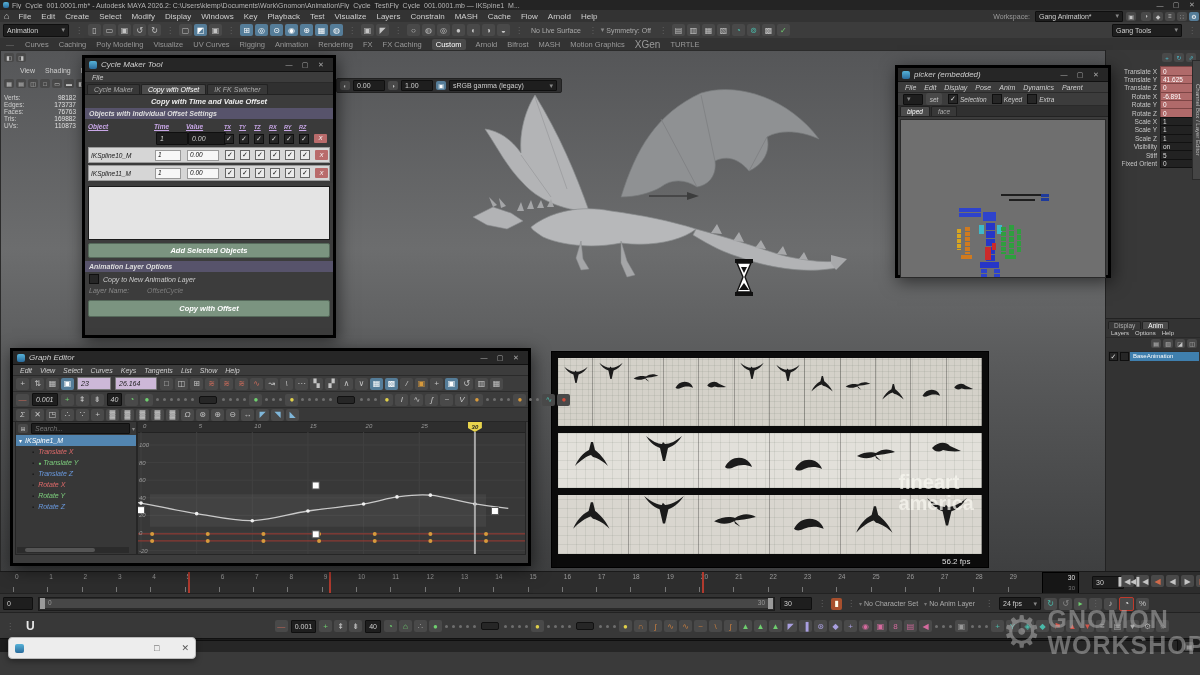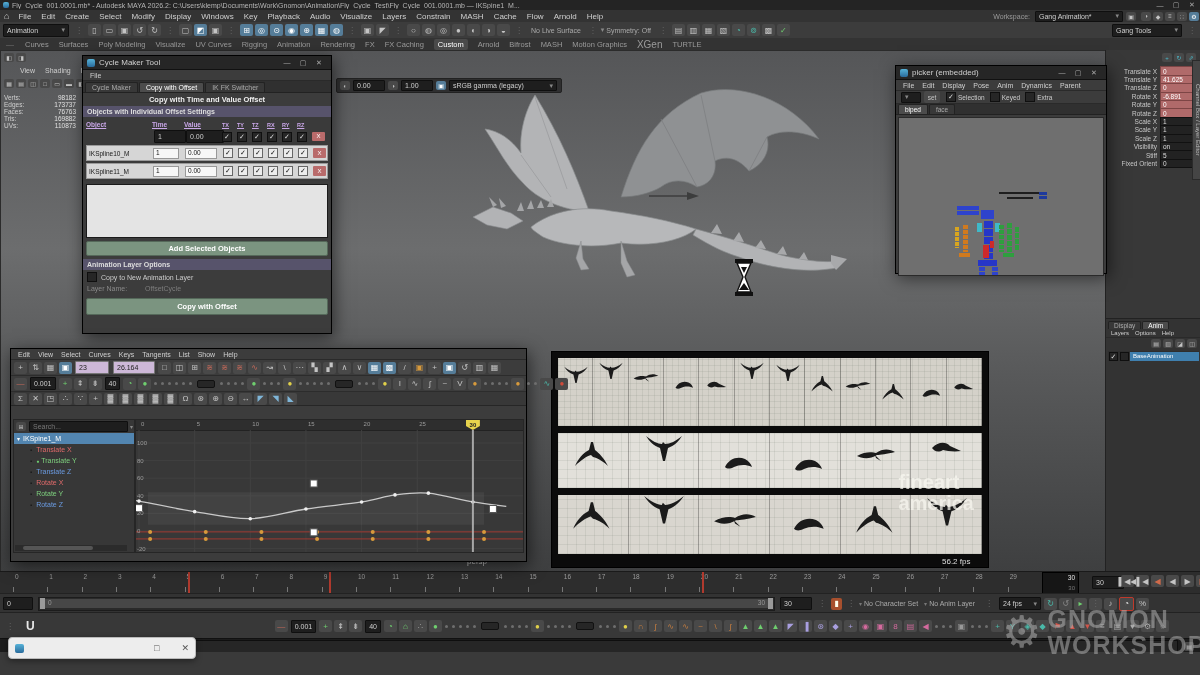--- a/index.html
+++ b/index.html
@@ -13,22 +13,22 @@
   .ic.sm{width:10px;height:9px;font-size:6px;}
   .ic.on{background:#557d99;color:#fff;}
   .ic.red{border:1px solid #c0392b;color:#e0e0e0;}
   .dot{width:3px;height:3px;border-radius:50%;background:#6e6e6e;margin:0 2px;display:inline-block;flex:0 0 auto;}
   .pill{width:16px;height:6px;background:#262626;border:1px solid #111;border-radius:2px;margin:0 3px;display:inline-block;flex:0 0 auto;}
   .fld{background:#1e1e1e;border:1px solid #0f0f0f;color:#cfcfcf;font-size:7px;padding:0 3px;
     height:11px;display:inline-flex;align-items:center;border-radius:1px;margin:0 2px;flex:0 0 auto;}
   .fld.pk{background:#cdb8d8;color:#222;border-color:#777;}
   .menu{margin:0 5px;font-size:8px;color:#cfcfcf;flex:0 0 auto;}
   .grip{color:#646464;margin:0 4px;font-size:8px;flex:0 0 auto;}
-  .win{position:absolute;background:#3c3c3c;border:1px solid #000000;
-    box-shadow:2px 4px 16px rgba(0,0,0,.55);z-index:10;}
+  .win{position:absolute;background:#3c3c3c;border:3px solid #000000;
+    box-shadow:2px 4px 16px rgba(0,0,0,.55);z-index:10;font-style:italic;}
   .tbar{height:13px;background:#262626;display:flex;align-items:center;padding:0 4px;border-bottom:1px solid #111;}
   .wico{width:8px;height:8px;border-radius:2px;background:linear-gradient(#56b2d8,#2a6b9c);margin-right:4px;flex:0 0 auto;}
   .wtitle{font-size:8px;color:#d0d0d0;white-space:nowrap;overflow:hidden;flex:1;}
   .wbtn{width:16px;text-align:center;font-size:7px;color:#aaa;flex:0 0 auto;}
   .mrow{height:10px;display:flex;align-items:center;background:#3c3c3c;border-bottom:1px solid #2a2a2a;padding:0 3px;}
   .mrow .menu{font-size:7px;margin:0 4px;}
   .tabrow{height:11px;display:flex;align-items:flex-end;background:#303030;padding:0 2px;border-bottom:1px solid #222;}
   .tab{padding:1px 6px;font-size:7px;color:#aaa;background:#383838;border:1px solid #222;border-bottom:none;
     border-radius:2px 2px 0 0;margin-right:1px;}
   .tab.act{background:#4c4c4c;color:#fff;}
@@ -68,21 +68,21 @@
     <div class="flex" id="menus">
         <div class="menu">File</div>
         <div class="menu">Edit</div>
         <div class="menu">Create</div>
         <div class="menu">Select</div>
         <div class="menu">Modify</div>
         <div class="menu">Display</div>
         <div class="menu">Windows</div>
         <div class="menu">Key</div>
         <div class="menu">Playback</div>
-        <div class="menu">Audio</div>
+        <div class="menu">Test</div>
         <div class="menu">Visualize</div>
         <div class="menu">Layers</div>
         <div class="menu">Constrain</div>
         <div class="menu">MASH</div>
         <div class="menu">Cache</div>
         <div class="menu">Flow</div>
         <div class="menu">Arnold</div>
         <div class="menu">Help</div>
       </div>
     <div style="flex:1"></div>
@@ -164,21 +164,21 @@
       <span>Gang Tools</span>
         <span style="color:#888;">▾</span>
     </div>
     <span class="grip">⋮</span>
   </div>
 
   <div class="abs flex" id="shelftabs" style="left:0;top:38px;width:1200px;height:12px;background:#333;border-bottom:1px solid #262626;">
     <span style="color:#777;margin:0 6px;">—</span>
     <div class="flex" id="stabs">
         <div class="menu" style="font-size: 7.5px; color: rgb(154, 154, 154);">Curves</div>
-        <div class="menu" style="font-size: 7.5px; color: rgb(154, 154, 154);">Surfaces</div>
+        <div class="menu" style="font-size: 7.5px; color: rgb(154, 154, 154);">Caching</div>
         <div class="menu" style="font-size: 7.5px; color: rgb(154, 154, 154);">Poly Modeling</div>
         <div class="menu" style="font-size: 7.5px; color: rgb(154, 154, 154);">Visualize</div>
         <div class="menu" style="font-size: 7.5px; color: rgb(154, 154, 154);">UV Curves</div>
         <div class="menu" style="font-size: 7.5px; color: rgb(154, 154, 154);">Rigging</div>
         <div class="menu" style="font-size: 7.5px; color: rgb(154, 154, 154);">Animation</div>
         <div class="menu" style="font-size: 7.5px; color: rgb(154, 154, 154);">Rendering</div>
         <div class="menu" style="font-size: 7.5px; color: rgb(154, 154, 154);">FX</div>
         <div class="menu" style="font-size: 7.5px; color: rgb(154, 154, 154);">FX Caching</div>
         <div class="menu" style="font-size: 7.5px; color: rgb(255, 255, 255); background: rgb(74, 74, 74); padding: 1px 4px; border-radius: 2px;">Custom</div>
         <div class="menu" style="font-size: 7.5px; color: rgb(154, 154, 154);">Arnold</div>
@@ -633,20 +633,27 @@
         <div class="abs" style="left: 104px; top: 135px; width: 11px; height: 4px; background: rgb(47, 158, 63);"></div>
         <div class="abs" style="left: 84px; top: 127px; width: 6px; height: 13px; background: rgb(204, 42, 42);"></div>
         <div class="abs" style="left: 91px; top: 123px; width: 4px; height: 7px; background: rgb(204, 42, 42);"></div>
         <div class="abs" style="left: 79px; top: 142px; width: 19px; height: 6px; background: rgb(38, 54, 200);"></div>
         <div class="abs" style="left: 80px; top: 149px; width: 6px; height: 9px; background: repeating-linear-gradient(rgb(46, 67, 204) 0px, rgb(46, 67, 204) 4px, rgba(80, 80, 80, 0) 4px, rgba(80, 80, 80, 0) 5px);"></div>
         <div class="abs" style="left: 93px; top: 149px; width: 6px; height: 9px; background: repeating-linear-gradient(rgb(46, 67, 204) 0px, rgb(46, 67, 204) 4px, rgba(80, 80, 80, 0) 4px, rgba(80, 80, 80, 0) 5px);"></div>
       </div>
   </div>
 
   <div class="win" id="ge-win" style="left:10px;top:348px;width:515px;height:212px;">
+    <div class="tbar">
+      <div class="wico"></div>
+      <div class="wtitle">Graph Editor</div>
+      <div class="wbtn">—</div>
+      <div class="wbtn">▢</div>
+      <div class="wbtn">✕</div>
+    </div>
     <div class="mrow" id="ge-menus">
         <div class="menu">Edit</div>
         <div class="menu">View</div>
         <div class="menu">Select</div>
         <div class="menu">Curves</div>
         <div class="menu">Keys</div>
         <div class="menu">Tangents</div>
         <div class="menu">List</div>
         <div class="menu">Show</div>
         <div class="menu">Help</div>

